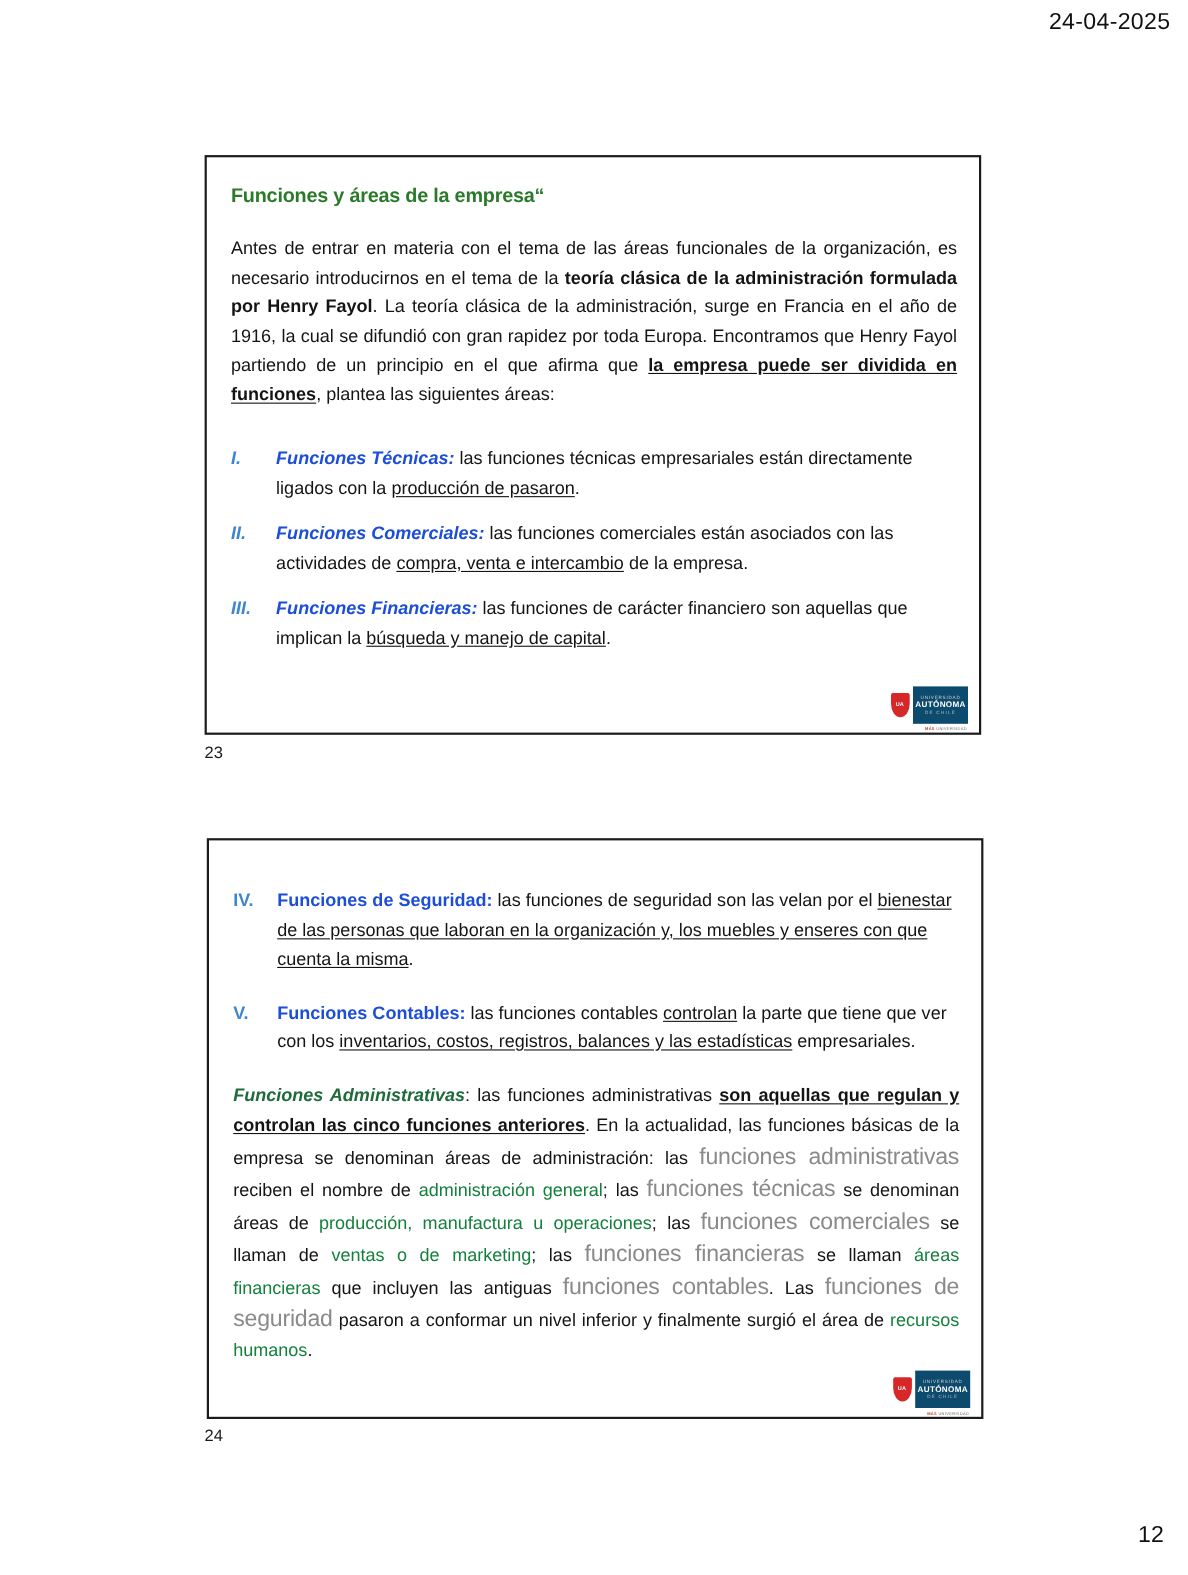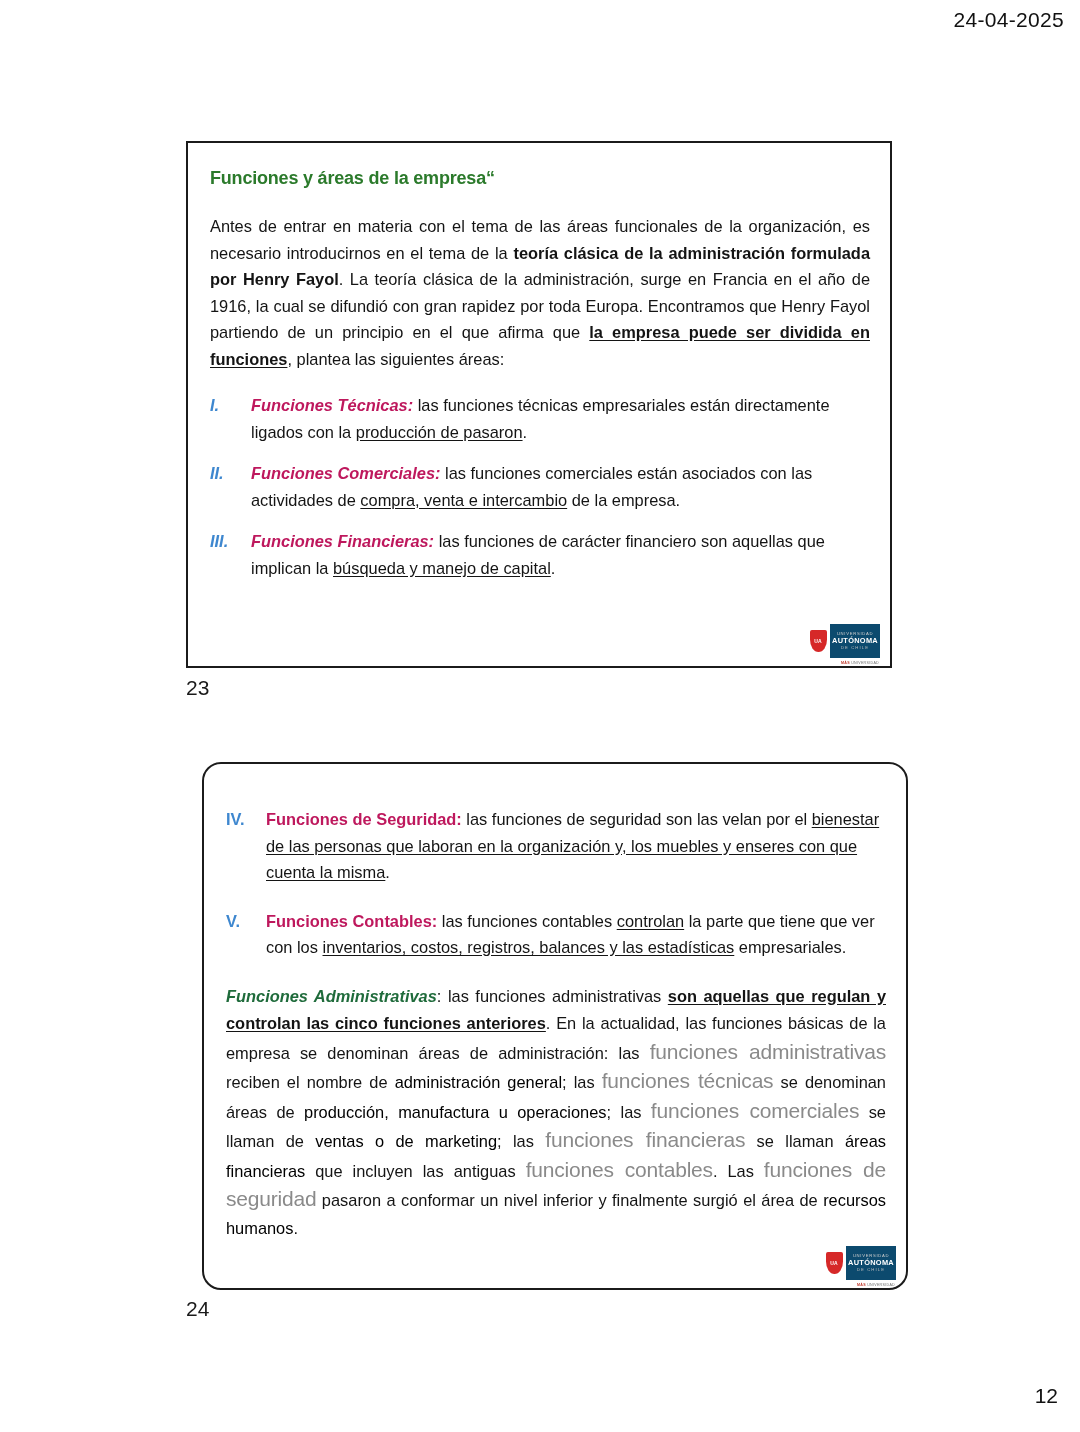--- a/index.html
+++ b/index.html
@@ -36,26 +36,26 @@
 
   
   .slide {
     position: absolute;
     background: #fff;
     border: 2.5px solid #1b1b1b;
     box-sizing: border-box;
     overflow: hidden;
   }
   #slide-1 { left: 186px; top: 141px;  width: 706px; height: 527px; }
-  #slide-2 { left: 202px; top: 762px;  width: 706px; height: 528px; border-radius: 19px; }
+  #slide-2 { left: 188px; top: 762px;  width: 706px; height: 528px; }
 
   .slide-label {
     position: absolute;
     left: 186px;
-    font-size: 21px;
+    font-size: 15px;
     color: #1a1a1a;
   }
   #slide-label-1 { top: 676px; }
   #slide-label-2 { top: 1297px; }
 
   .slide-body {
     position: absolute;
     left: 22px;
     right: 20px;
     top: 18px;
@@ -70,21 +70,21 @@
     margin: 7px 0 24px 0;
   }
 
   .para {
     font-size: 16.4px;
     line-height: 26.5px;
     text-align: justify;
     color: #141414;
     margin: 0 0 16px 0;
   }
-  .para.lead { margin-bottom: 20px; }
+  .para.lead { margin-bottom: 32px; }
 
   b, .b { font-weight: bold; }
   u, .u { text-decoration: underline; text-underline-offset: 2px; }
 
   
   .rlist {
     list-style: none;
     margin: 0;
     padding: 0;
   }
@@ -100,21 +100,21 @@
     position: absolute;
     left: 0;
     top: 0;
     width: 36px;
     text-align: left;
     color: #3e87cf;
     font-weight: bold;
   }
   .rlist.italic-num li .num { font-style: italic; }
   .lbl-blue {
-    color: #be185d;
+    color: #1d4ed8;
     font-weight: bold;
   }
   .lbl-blue.it { font-style: italic; }
 
   
   #slide-2 .rlist li { margin-bottom: 22px; }
   #slide-2 .rlist li .num { width: 38px; }
   #slide-2 .rlist li { padding-left: 40px; }
 
   
@@ -129,21 +129,21 @@
     color: #1f6b3b;
     font-weight: bold;
     font-style: italic;
   }
   .big-gray {
     color: #8a8a8a;
     font-size: 21px;
     letter-spacing: -0.2px;
   }
   .lt-blue {
-    color: #000000;
+    color: #15803d;
   }
 
   
   .logo {
     position: absolute;
     right: 10px;
     bottom: 8px;
     width: 74px;
     height: 34px;
     display: flex;

